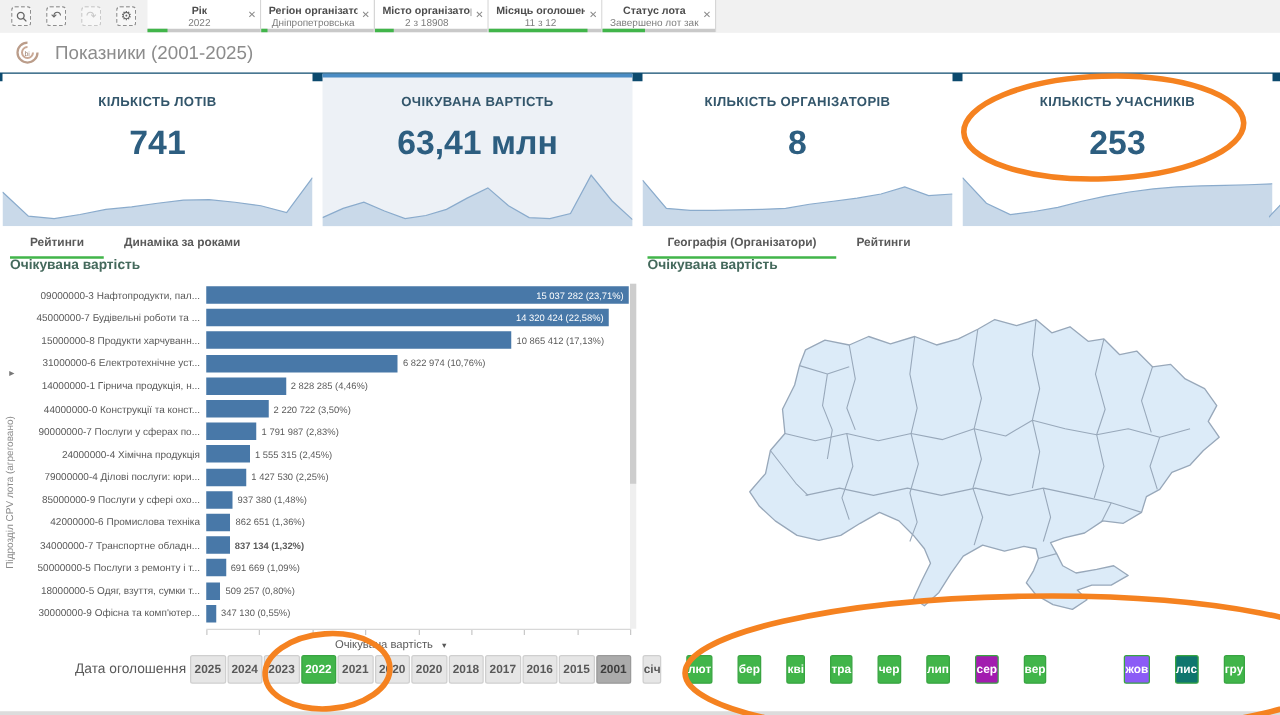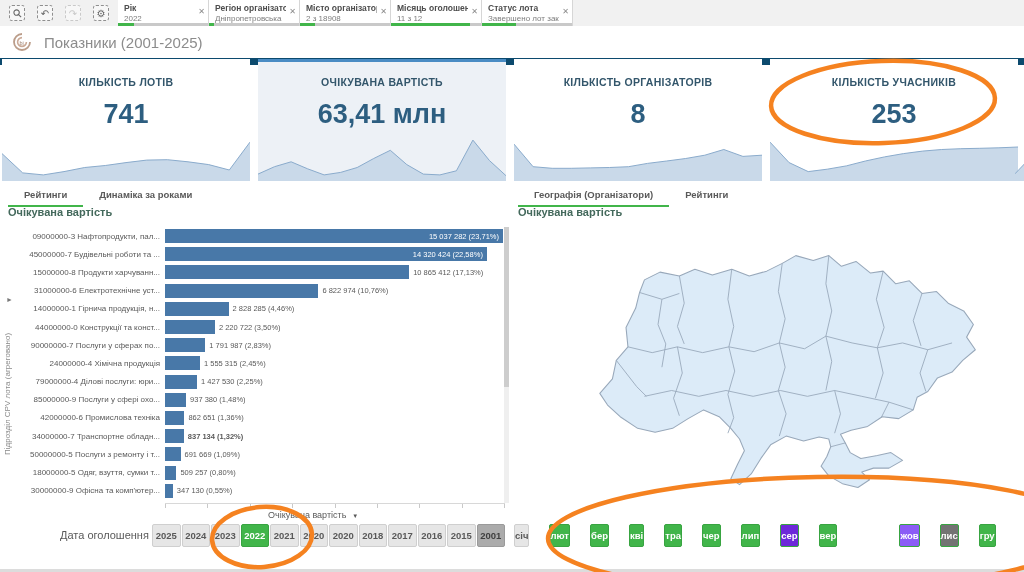--- a/index.html
+++ b/index.html
@@ -6,21 +6,21 @@
   .app{position:relative;width:1024px;height:572px;background:#fff;overflow:hidden;
        font-family:"Liberation Sans",sans-serif;color:#595959;}
 
   
   .selbar{position:absolute;top:0;left:0;right:0;height:26px;background:#f1f1f1;
           border-bottom:1px solid #dcdcdc;display:flex;align-items:stretch;}
   .tools{display:flex;align-items:center;gap:12px;padding:0 9px;}
   .tool{width:16px;height:16px;border:1px dashed #8f8f8f;border-radius:3px;display:flex;
         align-items:center;justify-content:center;font-size:10px;color:#666;box-sizing:border-box;background:#f7f7f7;}
   .tool.disabled{border-color:#c9c9c9;color:#c9c9c9;}
-  .chips{display:flex;}
+  .chips{display:flex;text-align:center;}
   .chip{width:91px;background:#fff;border-right:1px solid #d6d6d6;position:relative;
         padding:3px 13px 3px 6px;box-sizing:border-box;cursor:pointer;}
   .chip-title{font-size:8.5px;font-weight:bold;color:#4d4d4d;white-space:nowrap;overflow:hidden;}
   .chip-value{font-size:8px;color:#7d7d7d;white-space:nowrap;overflow:hidden;margin-top:1px;}
   .chip-x{position:absolute;right:3px;top:7px;font-size:8px;color:#8a8a8a;}
   .chip-bar{position:absolute;bottom:0;left:0;right:0;height:3px;background:#c9c9c9;}
   .chip-bar-fill{height:100%;}
 
   
   .header{position:absolute;top:26px;left:0;right:0;height:32px;background:#fff;
@@ -391,24 +391,24 @@
       <div class="fbtn excluded">2001</div>
     </div>
   <div class="months" id="months">
       <div class="fbtn mfirst">січ</div>
       <div class="fbtn selected" style="background: rgb(65, 181, 74); border-color: rgb(56, 164, 65);">лют</div>
       <div class="fbtn selected" style="background: rgb(65, 181, 74); border-color: rgb(56, 164, 65);">бер</div>
       <div class="fbtn selected" style="background: rgb(65, 181, 74); border-color: rgb(56, 164, 65);">кві</div>
       <div class="fbtn selected" style="background: rgb(65, 181, 74); border-color: rgb(56, 164, 65);">тра</div>
       <div class="fbtn selected" style="background: rgb(65, 181, 74); border-color: rgb(56, 164, 65);">чер</div>
       <div class="fbtn selected" style="background: rgb(65, 181, 74); border-color: rgb(56, 164, 65);">лип</div>
-      <div class="fbtn selected" style="background: #6d28d9; border-color: rgb(56, 164, 65);">сер</div>
+      <div class="fbtn selected" style="background: #a21caf; border-color: rgb(56, 164, 65);">сер</div>
       <div class="fbtn selected" style="background: rgb(65, 181, 74); border-color: rgb(56, 164, 65);">вер</div>
       <div class="fbtn selected" style="background: #8b5cf6; border-color: rgb(56, 164, 65); margin-left: 42px;">жов</div>
-      <div class="fbtn selected" style="background: #737373; border-color: rgb(56, 164, 65);">лис</div>
+      <div class="fbtn selected" style="background: #0f766e; border-color: rgb(56, 164, 65);">лис</div>
       <div class="fbtn selected" style="background: rgb(65, 181, 74); border-color: rgb(56, 164, 65);">гру</div>
     </div>
 
   <div class="hscroll"></div>
 
   <svg class="annot" width="1024" height="572">
     <ellipse id="an1" cx="883" cy="102" rx="112" ry="41" fill="none" stroke-width="4.5" transform="rotate(-2 883 102)" stroke="#f58220"></ellipse>
     <ellipse id="an2" cx="262" cy="537" rx="50" ry="30" fill="none" stroke-width="4.5" transform="rotate(-4 262 537)" stroke="#f58220"></ellipse>
     <ellipse id="an3" cx="818" cy="534" rx="270" ry="57" fill="none" stroke-width="4.5" transform="rotate(-1 818 534)" stroke="#f58220"></ellipse>
   </svg>

